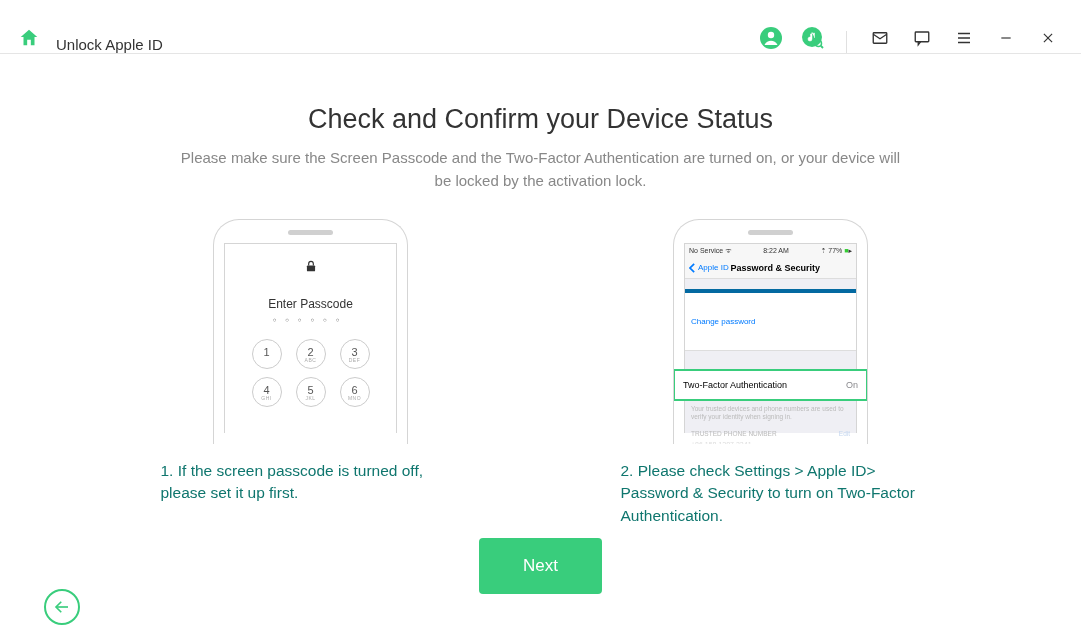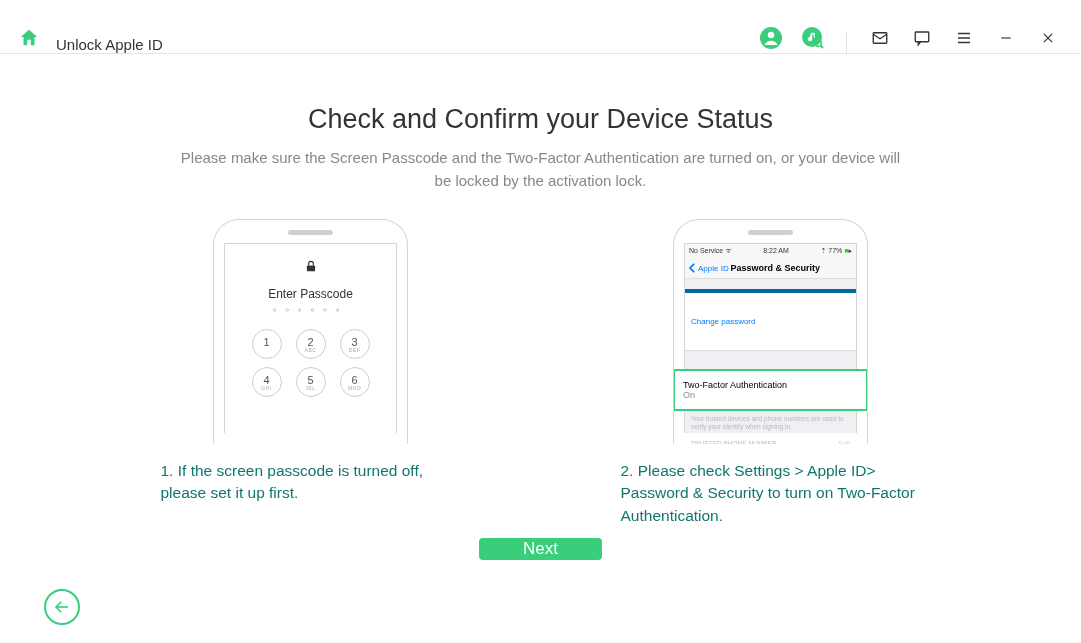--- a/index.html
+++ b/index.html
@@ -81,21 +81,21 @@
       margin: 0 10px;
       border: 1px solid #d5d5d5;
       border-bottom: none;
       height: 190px;
       background: #fff;
       position: relative;
     }
 
     
     .lock-icon { text-align: center; margin-top: 14px; font-size: 15px; }
-    .enter-passcode-label { text-align: center; font-size: 12px; color: #333; margin-top: 10px; }
+    .enter-passcode-label { text-align: center; font-size: 12px; color: #333; margin-top: 20px; }
     .dots { text-align: center; margin-top: 6px; font-size: 6px; letter-spacing: 9px; color: #333; }
     .keypad {
       margin-top: 16px;
       display: flex;
       flex-direction: column;
       align-items: center;
       gap: 8px;
     }
     .keypad-row { display: flex; gap: 14px; }
     .key {
@@ -125,21 +125,21 @@
     }
     .navbar {
       height: 22px;
       background: #f7f7f7;
       border-bottom: 1px solid #ddd;
       display: flex;
       align-items: center;
       padding: 0 4px;
       font-size: 8px;
     }
-    .nav-back { color: #007aff; display: flex; align-items: flex-end; gap: 2px; }
+    .nav-back { color: #007aff; display: flex; align-items: center; gap: 2px; }
     .nav-title { flex: 1; text-align: center; font-weight: 600; color: #000; font-size: 9px; margin-left: -30px; }
     .settings-row {
       background: #fff;
       border-top: 4px solid #0369a1;
       border-bottom: 1px solid #ddd;
       padding: 24px 6px;
       font-size: 8px;
       color: #007aff;
       margin-top: 10px;
     }
@@ -147,21 +147,20 @@
       background: #fff;
       border: 2px solid #39cd7c;
       padding: 9px 8px;
       display: flex;
       justify-content: space-between;
       font-size: 9px;
       color: #000;
       margin: 18px -12px 0 -12px;
       position: relative;
       z-index: 2;
-      flex-direction: column;
     }
     .tfa-on { color: #8a8a8e; }
     .settings-hint { font-size: 6.5px; color: #bbb; padding: 4px 6px; line-height: 1.3; }
     .trusted-header { font-size: 6.5px; color: #bbb; padding: 4px 6px 2px; display: flex; justify-content: space-between; }
     .trusted-edit { color: #c3d6ef; }
     .trusted-num { font-size: 7px; color: #ddd; padding: 2px 6px; }
 
     .step-text {
       font-size: 15.5px;
       color: #0f766e;
@@ -170,21 +169,21 @@
       min-height: 70px;
     }
 
     .next-btn {
       display: inline-block;
       background: #39cd7c;
       color: #fff;
       font-size: 17px;
       border: none;
       border-radius: 4px;
-      padding: 1px 44px;
+      padding: 18px 44px;
       cursor: pointer;
       margin-top: 8px;
     }
 
     .back-btn {
       position: absolute;
       left: 44px;
       bottom: 18px;
       width: 36px; height: 36px;
       border: 2px solid #39cd7c;

